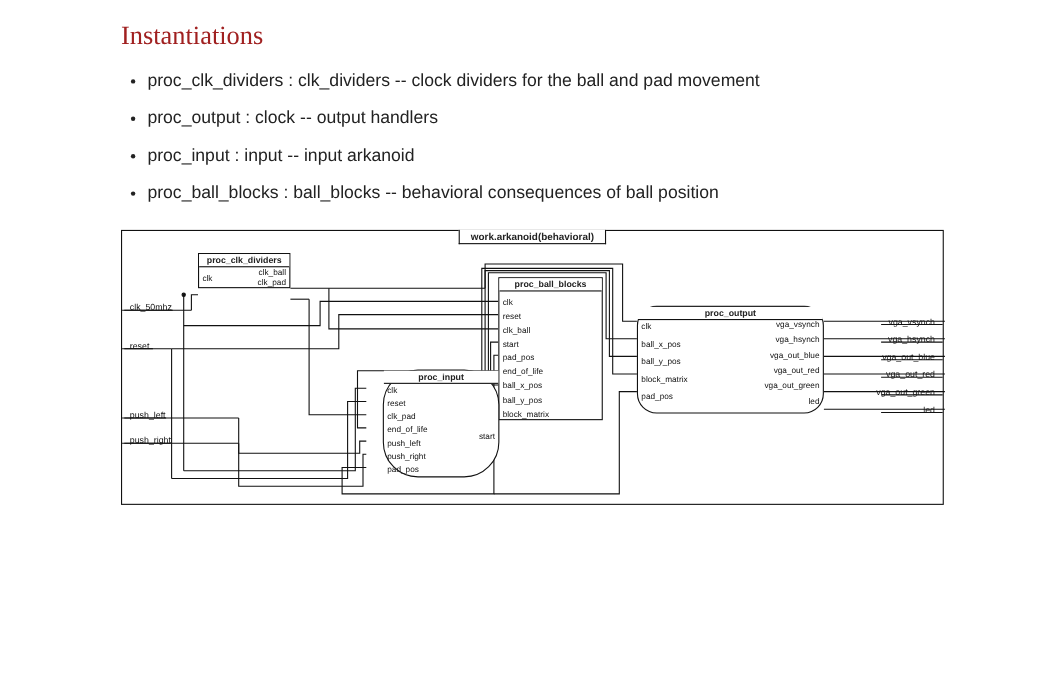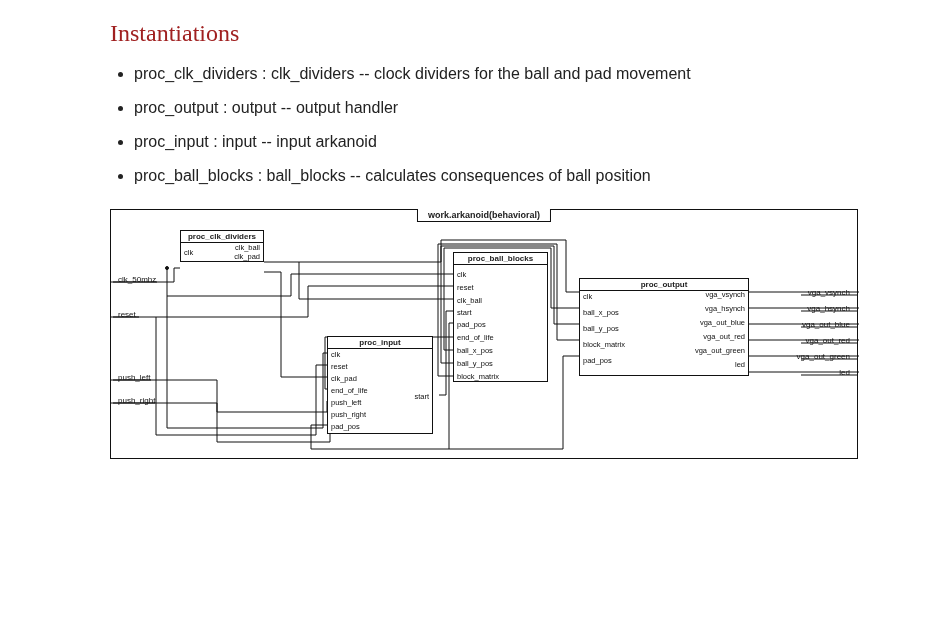--- a/index.html
+++ b/index.html
@@ -104,23 +104,23 @@
   .ext.l { left: 7px; padding-top: 2px; }
   .ext.r { right: 7px; text-align: right; padding-top: 2px; }
 </style>
 </head>
 <body>
 
 <div class="page">
   <h2 class="section">Instantiations</h2>
   <ul class="insts">
     <li>proc_clk_dividers : clk_dividers -- clock dividers for the ball and pad movement</li>
-    <li>proc_output : output -- output handler</li>
+    <li>proc_output : clock -- output handlers</li>
     <li>proc_input : input -- input arkanoid</li>
-    <li>proc_ball_blocks : ball_blocks -- calculates consequences of ball position</li>
+    <li>proc_ball_blocks : ball_blocks -- behavioral consequences of ball position</li>
   </ul>
 
 
   <div class="diagram-wrap">
     <div class="outer">
       <div class="title-tab">work.arkanoid(behavioral)</div>
 
       <div class="ext l" style="top:63px">clk_50mhz</div>
       <div class="ext l" style="top:98px">reset</div>
       <div class="ext l" style="top:161px">push_left</div>
@@ -216,33 +216,33 @@
         <div class="port left" style="top:31px">reset</div>
         <div class="port left" style="top:44px">clk_ball</div>
         <div class="port left" style="top:56px">start</div>
         <div class="port left" style="top:68px">pad_pos</div>
         <div class="port left" style="top:81px">end_of_life</div>
         <div class="port left" style="top:94px">ball_x_pos</div>
         <div class="port left" style="top:107px">ball_y_pos</div>
         <div class="port left" style="top:120px">block_matrix</div>
       </div>
 
-      <div class="blk" style="left:216px; top:126px; width:106px; height:98px;">
+      <div class="blk" style="left:237px; top:126px; width:106px; height:98px;border-radius:32px;">
         <div class="hdr">proc_input</div>
         <div class="port left" style="top:14px">clk</div>
         <div class="port left" style="top:26px">reset</div>
         <div class="port left" style="top:38px">clk_pad</div>
         <div class="port left" style="top:50px">end_of_life</div>
         <div class="port left" style="top:62px">push_left</div>
         <div class="port left" style="top:74px">push_right</div>
         <div class="port left" style="top:86px">pad_pos</div>
         <div class="port right" style="top:56px">start</div>
       </div>
 
-      <div class="blk" style="left:468px; top:68px; width:170px; height:98px;">
+      <div class="blk" style="left:468px; top:68px; width:170px; height:98px;border-radius:18px;">
         <div class="hdr">proc_output</div>
         <div class="port left" style="top:14px">clk</div>
         <div class="port left" style="top:30px">ball_x_pos</div>
         <div class="port left" style="top:46px">ball_y_pos</div>
         <div class="port left" style="top:62px">block_matrix</div>
         <div class="port left" style="top:78px">pad_pos</div>
         <div class="port right" style="top:12px">vga_vsynch</div>
         <div class="port right" style="top:26px">vga_hsynch</div>
         <div class="port right" style="top:40px">vga_out_blue</div>
         <div class="port right" style="top:54px">vga_out_red</div>

